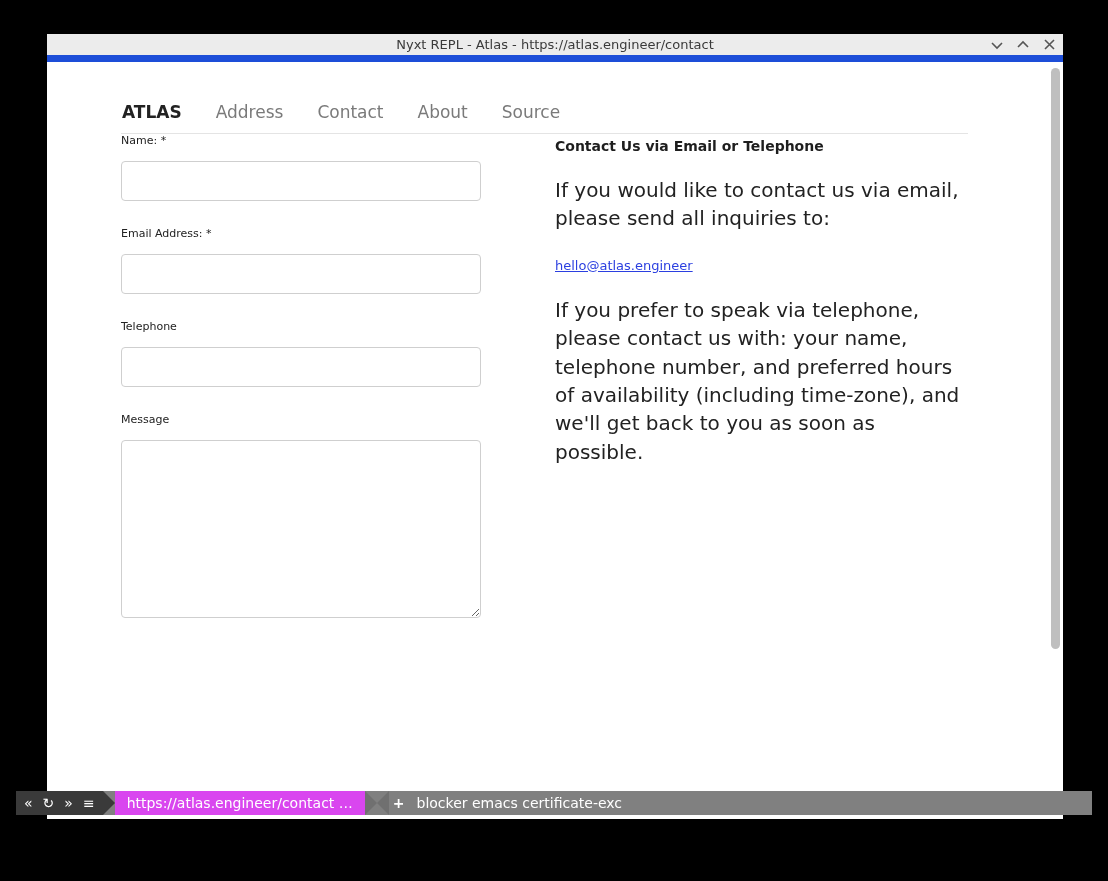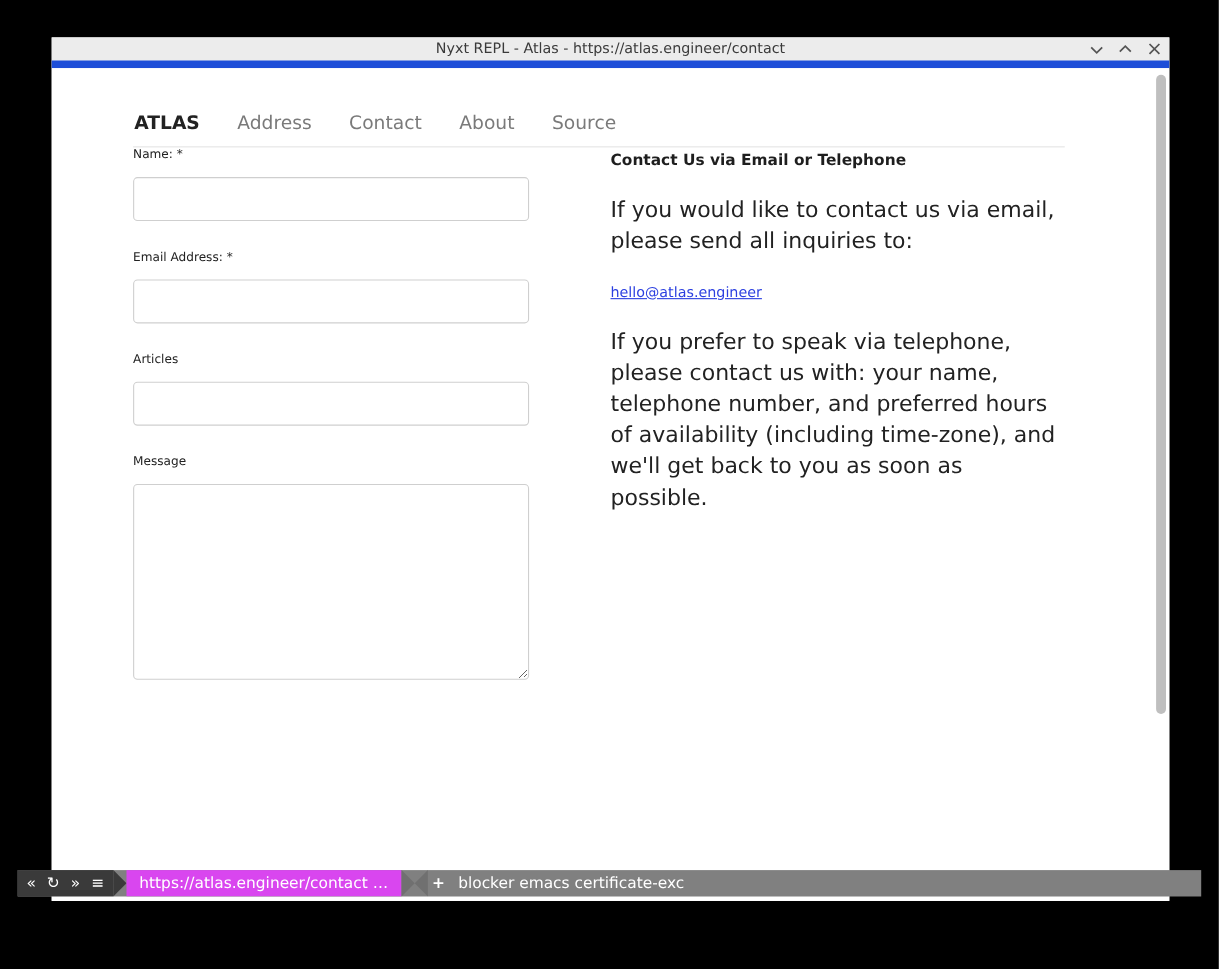--- a/index.html
+++ b/index.html
@@ -281,21 +281,21 @@
 
       <div class="columns">
 
         <div class="col-form">
           <div class="field-label">Name: *</div>
           <input class="text-input" type="text" value="" style="">
 
           <div class="field-label">Email Address: *</div>
           <input class="text-input" type="text" value="" style="">
 
-          <div class="field-label">Articles</div>
+          <div class="field-label">Telephone</div>
           <input class="text-input" type="text" value="" style="">
 
           <div class="field-label">Message</div>
           <textarea class="text-area" style=""></textarea>
         </div>
 
         <div class="col-info">
           <div class="info-heading">Contact Us via Email or Telephone</div>
           <p class="info-p">If you would like to contact us via email, please send all inquiries to:</p>
           <p class="info-link-wrap">

